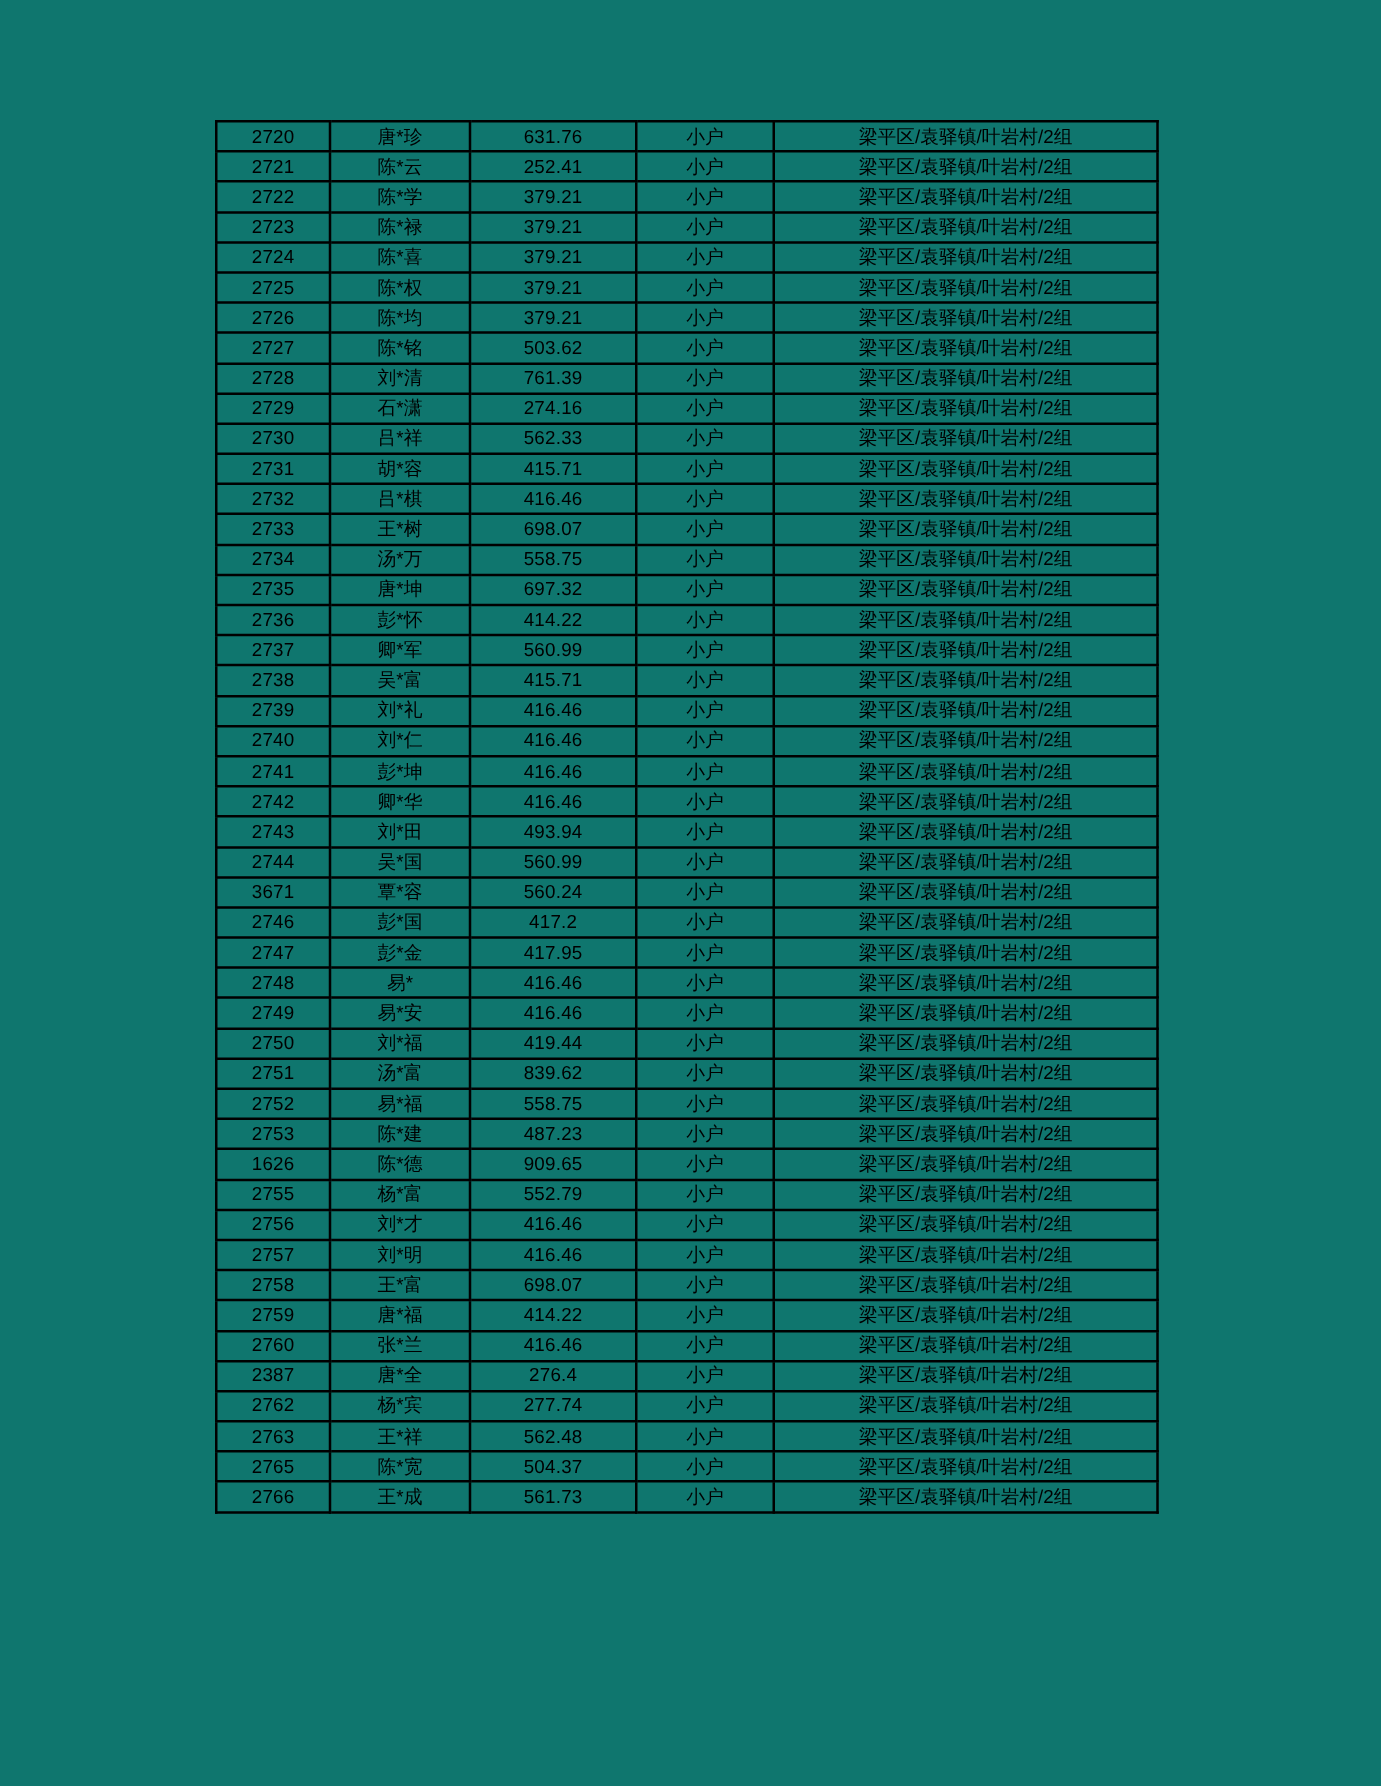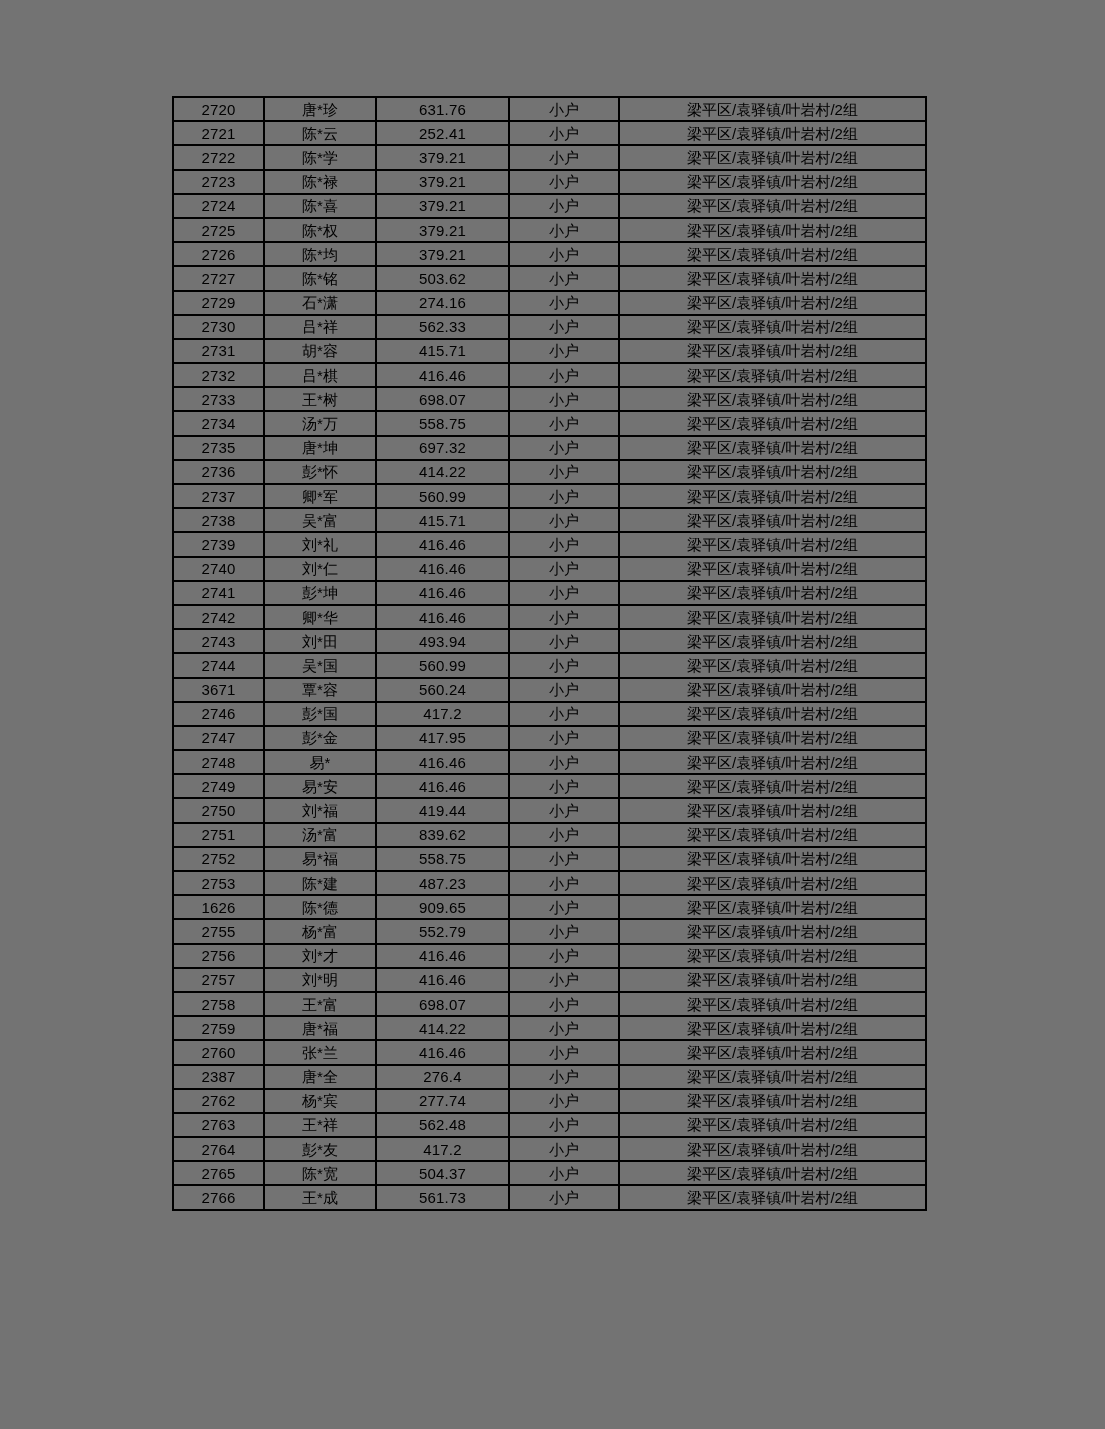--- a/index.html
+++ b/index.html
@@ -4,21 +4,21 @@
 <style>
   html, body {
     margin: 0;
     padding: 0;
     background: #ffffff;
   }
   .page {
     position: relative;
     width: 1105px;
     height: 1429px;
-    background: #737373;
+    background: #0f766e;
     font-family: "Liberation Sans", "DejaVu Sans", sans-serif;
     color: #000000;
     overflow: hidden;
   }
   table.records {
     position: absolute;
     left: 172px;
     top: 96px;
     width: 753px;
     border-collapse: collapse;
@@ -113,20 +113,27 @@
           <td class="cell-location">梁平区/袁驿镇/叶岩村/2组</td>
         </tr>
         <tr>
           <td class="cell-id">2727</td>
           <td class="cell-name">陈*铭</td>
           <td class="cell-value">503.62</td>
           <td class="cell-type">小户</td>
           <td class="cell-location">梁平区/袁驿镇/叶岩村/2组</td>
         </tr>
         <tr>
+          <td class="cell-id">2728</td>
+          <td class="cell-name">刘*清</td>
+          <td class="cell-value">761.39</td>
+          <td class="cell-type">小户</td>
+          <td class="cell-location">梁平区/袁驿镇/叶岩村/2组</td>
+        </tr>
+        <tr>
           <td class="cell-id">2729</td>
           <td class="cell-name">石*潇</td>
           <td class="cell-value">274.16</td>
           <td class="cell-type">小户</td>
           <td class="cell-location">梁平区/袁驿镇/叶岩村/2组</td>
         </tr>
         <tr>
           <td class="cell-id">2730</td>
           <td class="cell-name">吕*祥</td>
           <td class="cell-value">562.33</td>
@@ -354,27 +361,20 @@
           <td class="cell-id">2762</td>
           <td class="cell-name">杨*宾</td>
           <td class="cell-value">277.74</td>
           <td class="cell-type">小户</td>
           <td class="cell-location">梁平区/袁驿镇/叶岩村/2组</td>
         </tr>
         <tr>
           <td class="cell-id">2763</td>
           <td class="cell-name">王*祥</td>
           <td class="cell-value">562.48</td>
-          <td class="cell-type">小户</td>
-          <td class="cell-location">梁平区/袁驿镇/叶岩村/2组</td>
-        </tr>
-        <tr>
-          <td class="cell-id">2764</td>
-          <td class="cell-name">彭*友</td>
-          <td class="cell-value">417.2</td>
           <td class="cell-type">小户</td>
           <td class="cell-location">梁平区/袁驿镇/叶岩村/2组</td>
         </tr>
         <tr>
           <td class="cell-id">2765</td>
           <td class="cell-name">陈*宽</td>
           <td class="cell-value">504.37</td>
           <td class="cell-type">小户</td>
           <td class="cell-location">梁平区/袁驿镇/叶岩村/2组</td>
         </tr>

